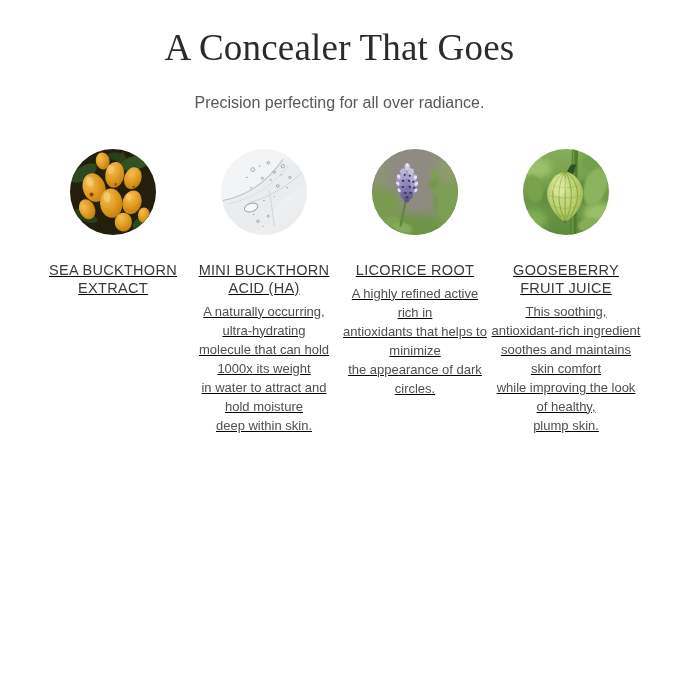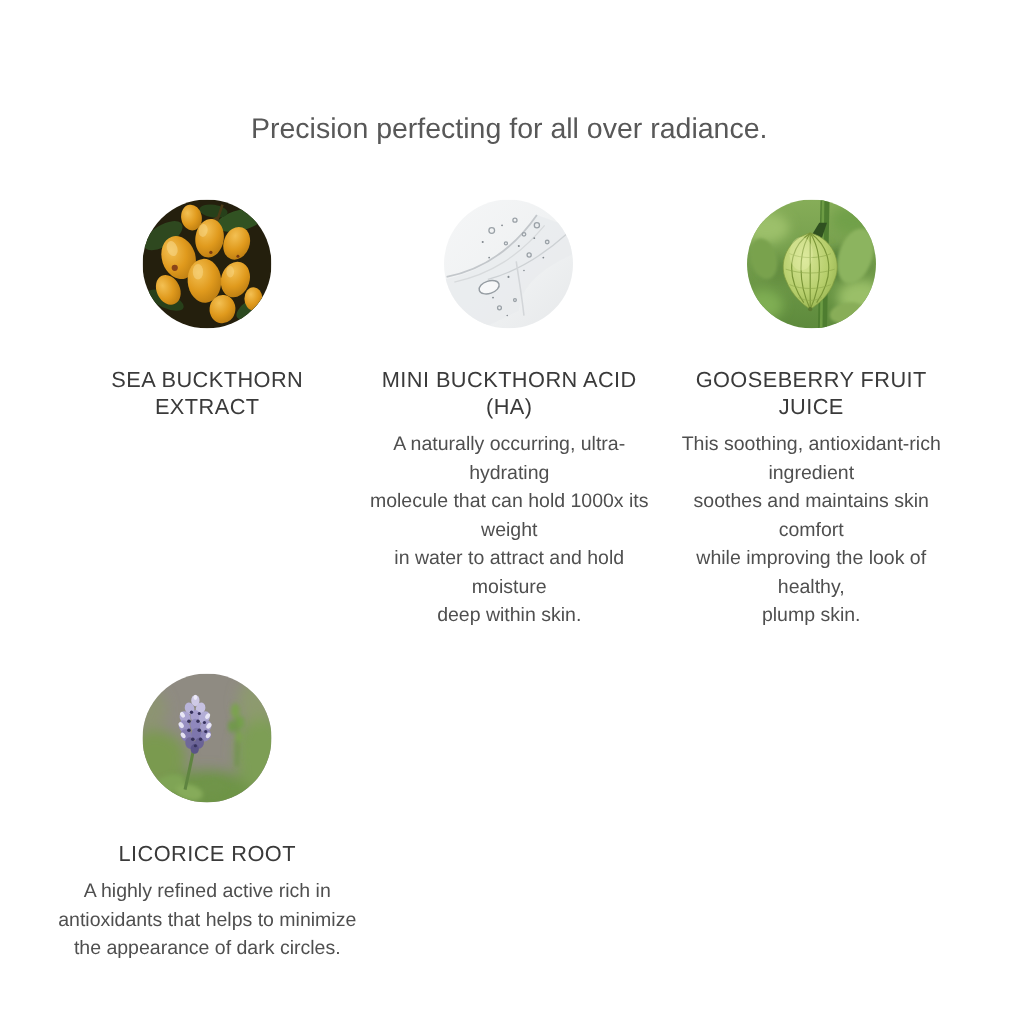--- a/index.html
+++ b/index.html
@@ -14,32 +14,33 @@
     margin:0;
     font-family:"Liberation Serif",serif;
     font-weight:400;
     font-size:37px;
     line-height:1.18;
     letter-spacing:.2px;
     color:var(--title,#2b2b2b);
     text-align:center;
   }
   .subtitle{
-    margin:4px 0 0;
-    font-size:19px;
+    margin:20px 0 0;
+    font-size:16px;
     line-height:26px;
     color:#585858;
     text-align:center;
   }
   .grid{
     width:604px;
     margin:33px auto 0;
     display:grid;
-    grid-template-columns:1fr 1fr 1fr;
+    grid-template-columns:1fr 1fr 1fr 1fr;
     row-gap:30px;
+    text-decoration:underline;
   }
   .card{
     display:flex;flex-direction:column;align-items:center;
     text-align:center;
   }
   .circle{
     width:86px;height:86px;border-radius:50%;overflow:hidden;
     line-height:0;
   }
   .circle svg{width:86px;height:86px;}
@@ -57,21 +58,21 @@
     line-height:19px;
     color:var(--body,#4f4f4f);
     white-space:pre-line;
   }
 </style>
 </head>
 <body>
 
 <div class="page">
 
-  <h1 class="title"><br></h1>
+  <h1 class="title"><span>A Concealer That Goes</span><br></h1>
 
   <p class="subtitle">Precision perfecting for all over radiance.</p>
 
   <div class="grid">
 
     <div class="card">
       <div class="circle">
         <svg viewBox="0 0 100 100" aria-hidden="true">
           <defs>
             <radialGradient id="sbB" cx="35%" cy="30%" r="80%">
@@ -148,82 +149,20 @@
             <circle cx="38" cy="76" r=".7"></circle>
             <circle cx="49" cy="90" r=".6"></circle>
           </g>
         </svg>
       </div>
       <h2>MINI BUCKTHORN ACID (HA)</h2>
       <p>A naturally occurring, ultra-hydrating
 molecule that can hold 1000x its weight
 in water to attract and hold moisture
 deep within skin.</p>
-    </div>
-
-    <div class="card">
-      <div class="circle">
-        <svg viewBox="0 0 100 100" aria-hidden="true">
-          <defs>
-            <linearGradient id="gbBg" x1="0" y1="0" x2="0" y2="1">
-              <stop offset="0%" stop-color="#86ad58"></stop>
-              <stop offset="100%" stop-color="#5d8a3c"></stop>
-            </linearGradient>
-            <radialGradient id="gbHusk" cx="40%" cy="35%" r="75%">
-              <stop offset="0%" stop-color="#d8e697"></stop>
-              <stop offset="60%" stop-color="#b6ce6b"></stop>
-              <stop offset="100%" stop-color="#93b14e"></stop>
-            </radialGradient>
-            <filter id="gb1" x="-60%" y="-60%" width="220%" height="220%">
-                <feGaussianBlur stdDeviation="4"></feGaussianBlur>
-              </filter>
-            <filter id="gb2" x="-60%" y="-60%" width="220%" height="220%">
-                <feGaussianBlur stdDeviation="1.4"></feGaussianBlur>
-              </filter>
-          </defs>
-          <rect width="100" height="100" fill="url(#gbBg)"></rect>
-          <g filter="url(#gb1)">
-            <ellipse cx="15" cy="22" rx="18" ry="12" fill="#9cc06a"></ellipse>
-            <ellipse cx="82" cy="16" rx="16" ry="11" fill="#71a048"></ellipse>
-            <ellipse cx="88" cy="76" rx="18" ry="14" fill="#9abf68"></ellipse>
-            <ellipse cx="12" cy="82" rx="16" ry="12" fill="#7fae52"></ellipse>
-            <ellipse cx="74" cy="50" rx="20" ry="12" fill="#406c2c" opacity=".6"></ellipse>
-            <ellipse cx="26" cy="56" rx="14" ry="10" fill="#618c3e" opacity=".8"></ellipse>
-          </g>
-          <g filter="url(#gb2)">
-            <ellipse cx="84" cy="44" rx="13" ry="22" fill="#8cb45e" transform="rotate(18 84 44)"></ellipse>
-            <ellipse cx="13" cy="46" rx="10" ry="16" fill="#79a24e" transform="rotate(-14 13 46)"></ellipse>
-            <ellipse cx="78" cy="88" rx="14" ry="8" fill="#88ad58" transform="rotate(-10 78 88)"></ellipse>
-          </g>
-          <path d="M57,0 L64,0 L62,100 L55,100 Z" fill="#4e7d30"></path>
-          <path d="M58,0 L60,0 L58.5,100 L56.5,100 Z" fill="#6d9c44"></path>
-          <path d="M56,18 L62,18 L58,30 L50,28 Z" fill="#2f5020"></path>
-          <path d="M49,26 C32,30 24,48 30,62 C35,75 44,82 49,85 C54,82 64,75 68,62 C74,48 66,30 49,26 Z" fill="url(#gbHusk)" stroke="#7e9a40" stroke-width=".6"></path>
-          <g fill="none" stroke="#7a9638" stroke-width=".9">
-            <path d="M49,26 C40,40 39,64 49,85"></path>
-            <path d="M49,26 C33,37 29,58 44,80"></path>
-            <path d="M49,26 C58,40 59,64 49,85"></path>
-            <path d="M49,26 C65,37 69,58 54,80"></path>
-            <path d="M49,26 L49,85"></path>
-          </g>
-          <g fill="none" stroke="#8fa94a" stroke-width=".5">
-            <path d="M33,42 C42,46 56,46 65,42"></path>
-            <path d="M30,54 C42,58 56,58 68,54"></path>
-            <path d="M33,66 C42,70 56,70 65,66"></path>
-            <path d="M40,76 C46,79 52,79 58,76"></path>
-          </g>
-          <ellipse cx="42" cy="42" rx="9" ry="13" fill="#e8f0ac" opacity=".35"></ellipse>
-          <circle cx="49" cy="85" r="1.6" fill="#5a7a30"></circle>
-        </svg>
-      </div>
-      <h2>GOOSEBERRY FRUIT JUICE</h2>
-      <p>This soothing, antioxidant-rich ingredient
-soothes and maintains skin comfort
-while improving the look of healthy,
-plump skin.</p>
     </div>
 
     <div class="card">
       <div class="circle">
         <svg viewBox="0 0 100 100" aria-hidden="true">
           <defs>
             <filter id="lb1" x="-60%" y="-60%" width="220%" height="220%">
                 <feGaussianBlur stdDeviation="5"></feGaussianBlur>
               </filter>
             <filter id="lb2" x="-60%" y="-60%" width="220%" height="220%">
@@ -289,14 +228,76 @@
             </g>
           </g>
         </svg>
       </div>
       <h2>LICORICE ROOT</h2>
       <p>A highly refined active rich in
 antioxidants that helps to minimize
 the appearance of dark circles.</p>
     </div>
 
+    <div class="card">
+      <div class="circle">
+        <svg viewBox="0 0 100 100" aria-hidden="true">
+          <defs>
+            <linearGradient id="gbBg" x1="0" y1="0" x2="0" y2="1">
+              <stop offset="0%" stop-color="#86ad58"></stop>
+              <stop offset="100%" stop-color="#5d8a3c"></stop>
+            </linearGradient>
+            <radialGradient id="gbHusk" cx="40%" cy="35%" r="75%">
+              <stop offset="0%" stop-color="#d8e697"></stop>
+              <stop offset="60%" stop-color="#b6ce6b"></stop>
+              <stop offset="100%" stop-color="#93b14e"></stop>
+            </radialGradient>
+            <filter id="gb1" x="-60%" y="-60%" width="220%" height="220%">
+                <feGaussianBlur stdDeviation="4"></feGaussianBlur>
+              </filter>
+            <filter id="gb2" x="-60%" y="-60%" width="220%" height="220%">
+                <feGaussianBlur stdDeviation="1.4"></feGaussianBlur>
+              </filter>
+          </defs>
+          <rect width="100" height="100" fill="url(#gbBg)"></rect>
+          <g filter="url(#gb1)">
+            <ellipse cx="15" cy="22" rx="18" ry="12" fill="#9cc06a"></ellipse>
+            <ellipse cx="82" cy="16" rx="16" ry="11" fill="#71a048"></ellipse>
+            <ellipse cx="88" cy="76" rx="18" ry="14" fill="#9abf68"></ellipse>
+            <ellipse cx="12" cy="82" rx="16" ry="12" fill="#7fae52"></ellipse>
+            <ellipse cx="74" cy="50" rx="20" ry="12" fill="#406c2c" opacity=".6"></ellipse>
+            <ellipse cx="26" cy="56" rx="14" ry="10" fill="#618c3e" opacity=".8"></ellipse>
+          </g>
+          <g filter="url(#gb2)">
+            <ellipse cx="84" cy="44" rx="13" ry="22" fill="#8cb45e" transform="rotate(18 84 44)"></ellipse>
+            <ellipse cx="13" cy="46" rx="10" ry="16" fill="#79a24e" transform="rotate(-14 13 46)"></ellipse>
+            <ellipse cx="78" cy="88" rx="14" ry="8" fill="#88ad58" transform="rotate(-10 78 88)"></ellipse>
+          </g>
+          <path d="M57,0 L64,0 L62,100 L55,100 Z" fill="#4e7d30"></path>
+          <path d="M58,0 L60,0 L58.5,100 L56.5,100 Z" fill="#6d9c44"></path>
+          <path d="M56,18 L62,18 L58,30 L50,28 Z" fill="#2f5020"></path>
+          <path d="M49,26 C32,30 24,48 30,62 C35,75 44,82 49,85 C54,82 64,75 68,62 C74,48 66,30 49,26 Z" fill="url(#gbHusk)" stroke="#7e9a40" stroke-width=".6"></path>
+          <g fill="none" stroke="#7a9638" stroke-width=".9">
+            <path d="M49,26 C40,40 39,64 49,85"></path>
+            <path d="M49,26 C33,37 29,58 44,80"></path>
+            <path d="M49,26 C58,40 59,64 49,85"></path>
+            <path d="M49,26 C65,37 69,58 54,80"></path>
+            <path d="M49,26 L49,85"></path>
+          </g>
+          <g fill="none" stroke="#8fa94a" stroke-width=".5">
+            <path d="M33,42 C42,46 56,46 65,42"></path>
+            <path d="M30,54 C42,58 56,58 68,54"></path>
+            <path d="M33,66 C42,70 56,70 65,66"></path>
+            <path d="M40,76 C46,79 52,79 58,76"></path>
+          </g>
+          <ellipse cx="42" cy="42" rx="9" ry="13" fill="#e8f0ac" opacity=".35"></ellipse>
+          <circle cx="49" cy="85" r="1.6" fill="#5a7a30"></circle>
+        </svg>
+      </div>
+      <h2>GOOSEBERRY FRUIT JUICE</h2>
+      <p>This soothing, antioxidant-rich ingredient
+soothes and maintains skin comfort
+while improving the look of healthy,
+plump skin.</p>
+    </div>
+
   </div>
 </div>
 
 </body></html>

